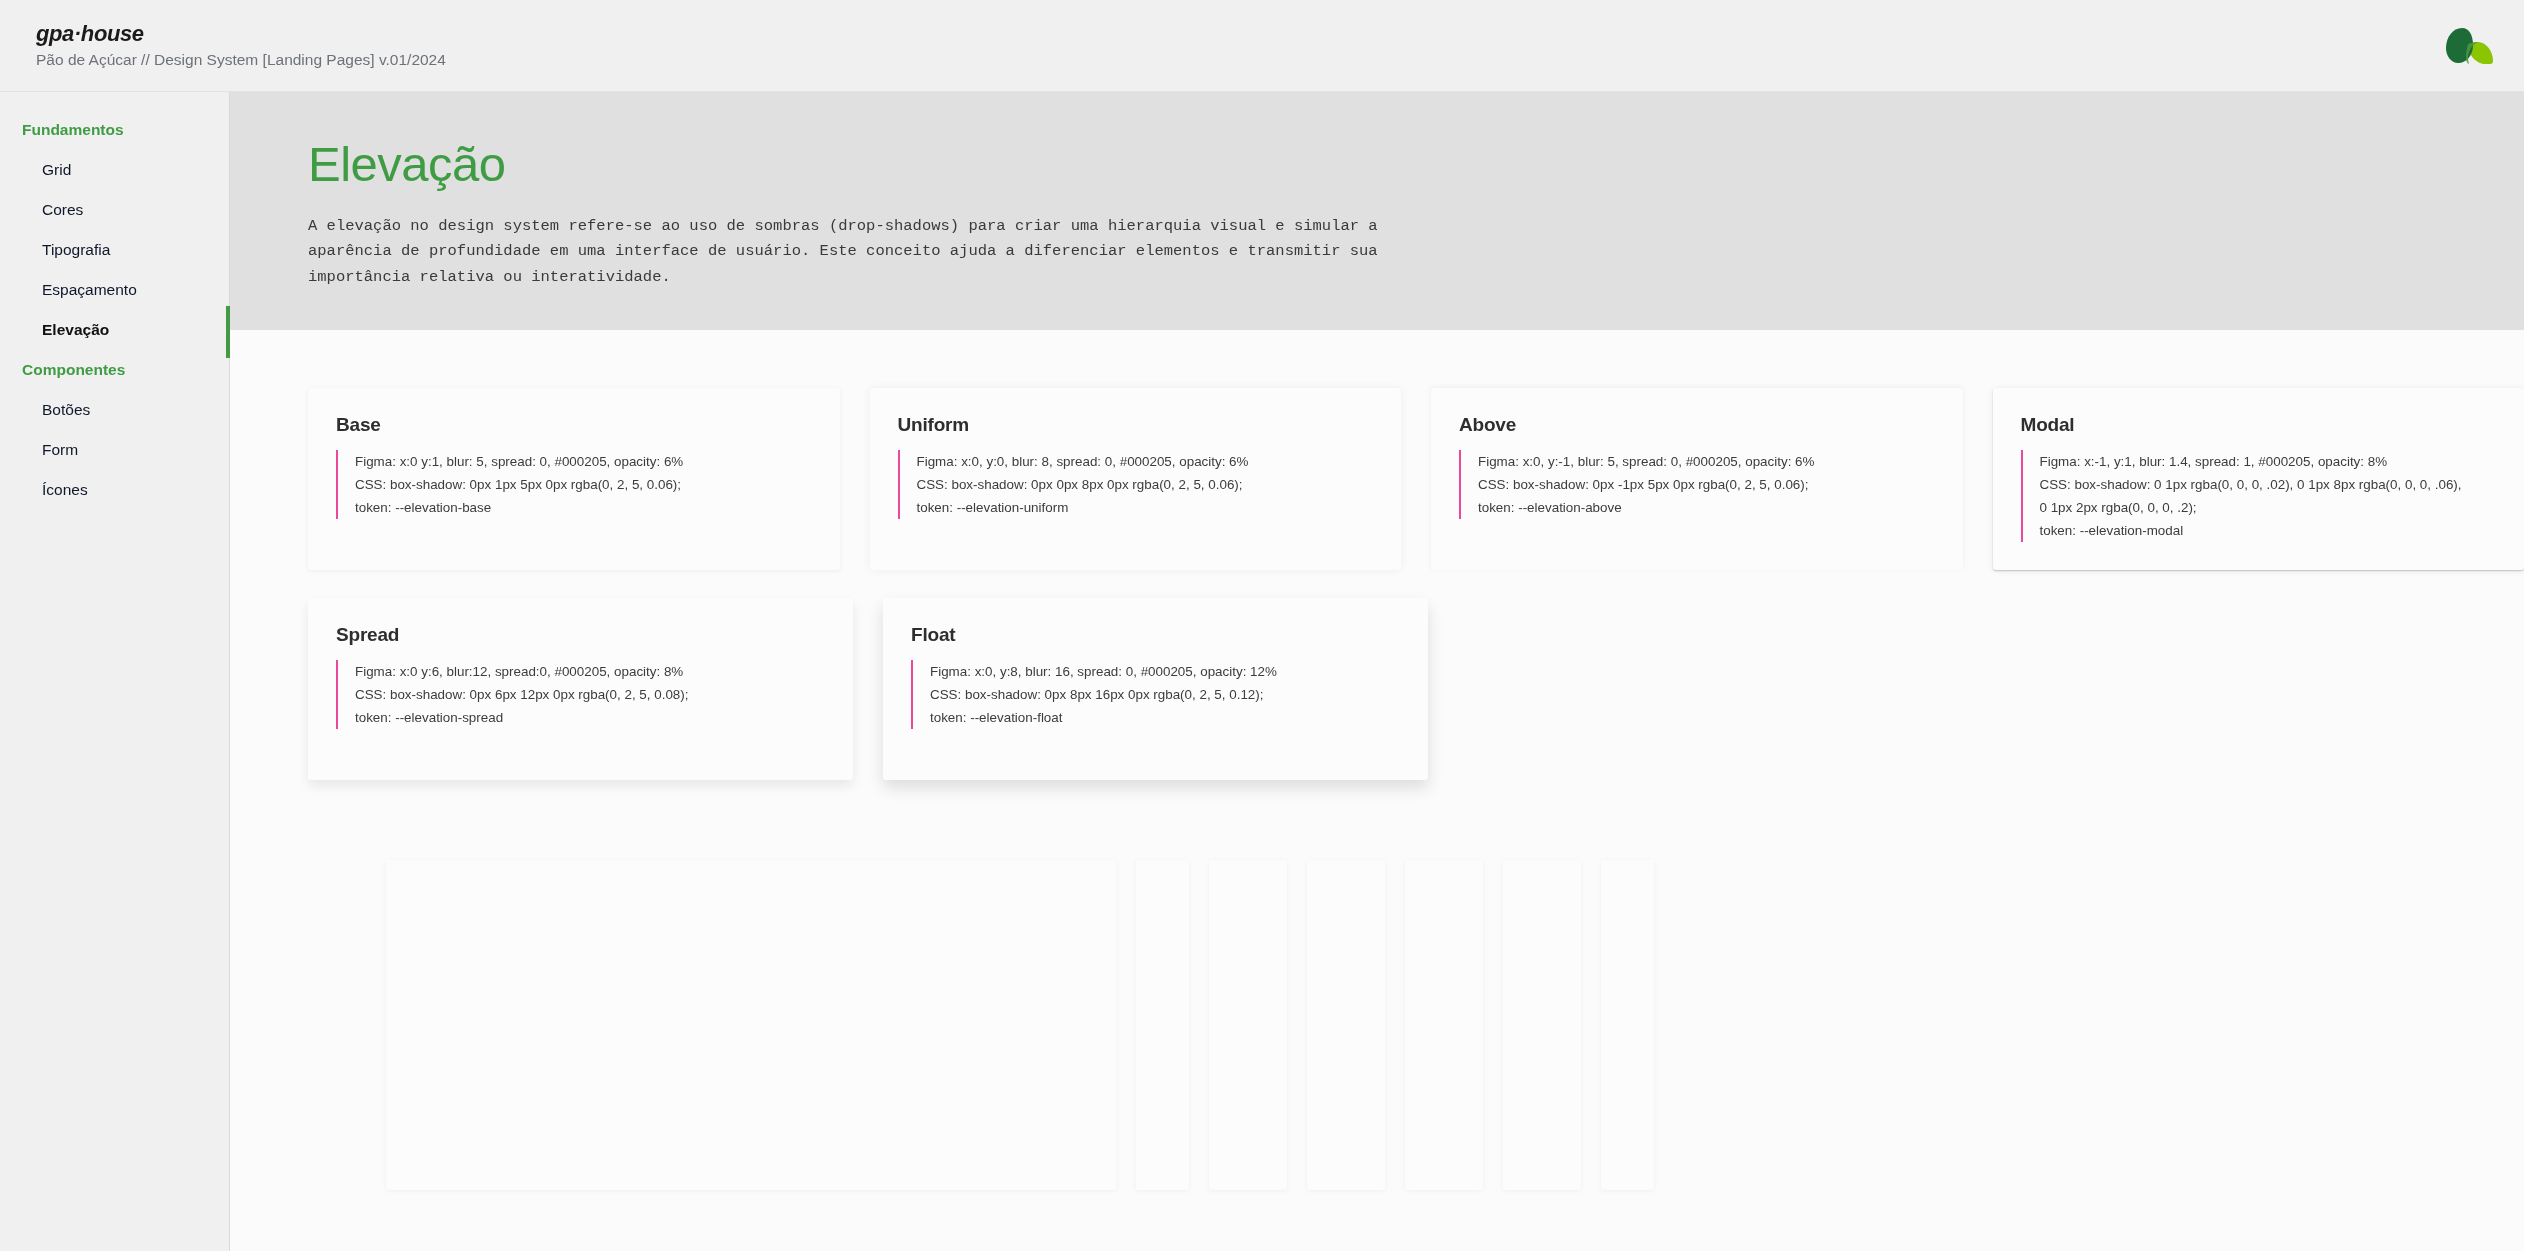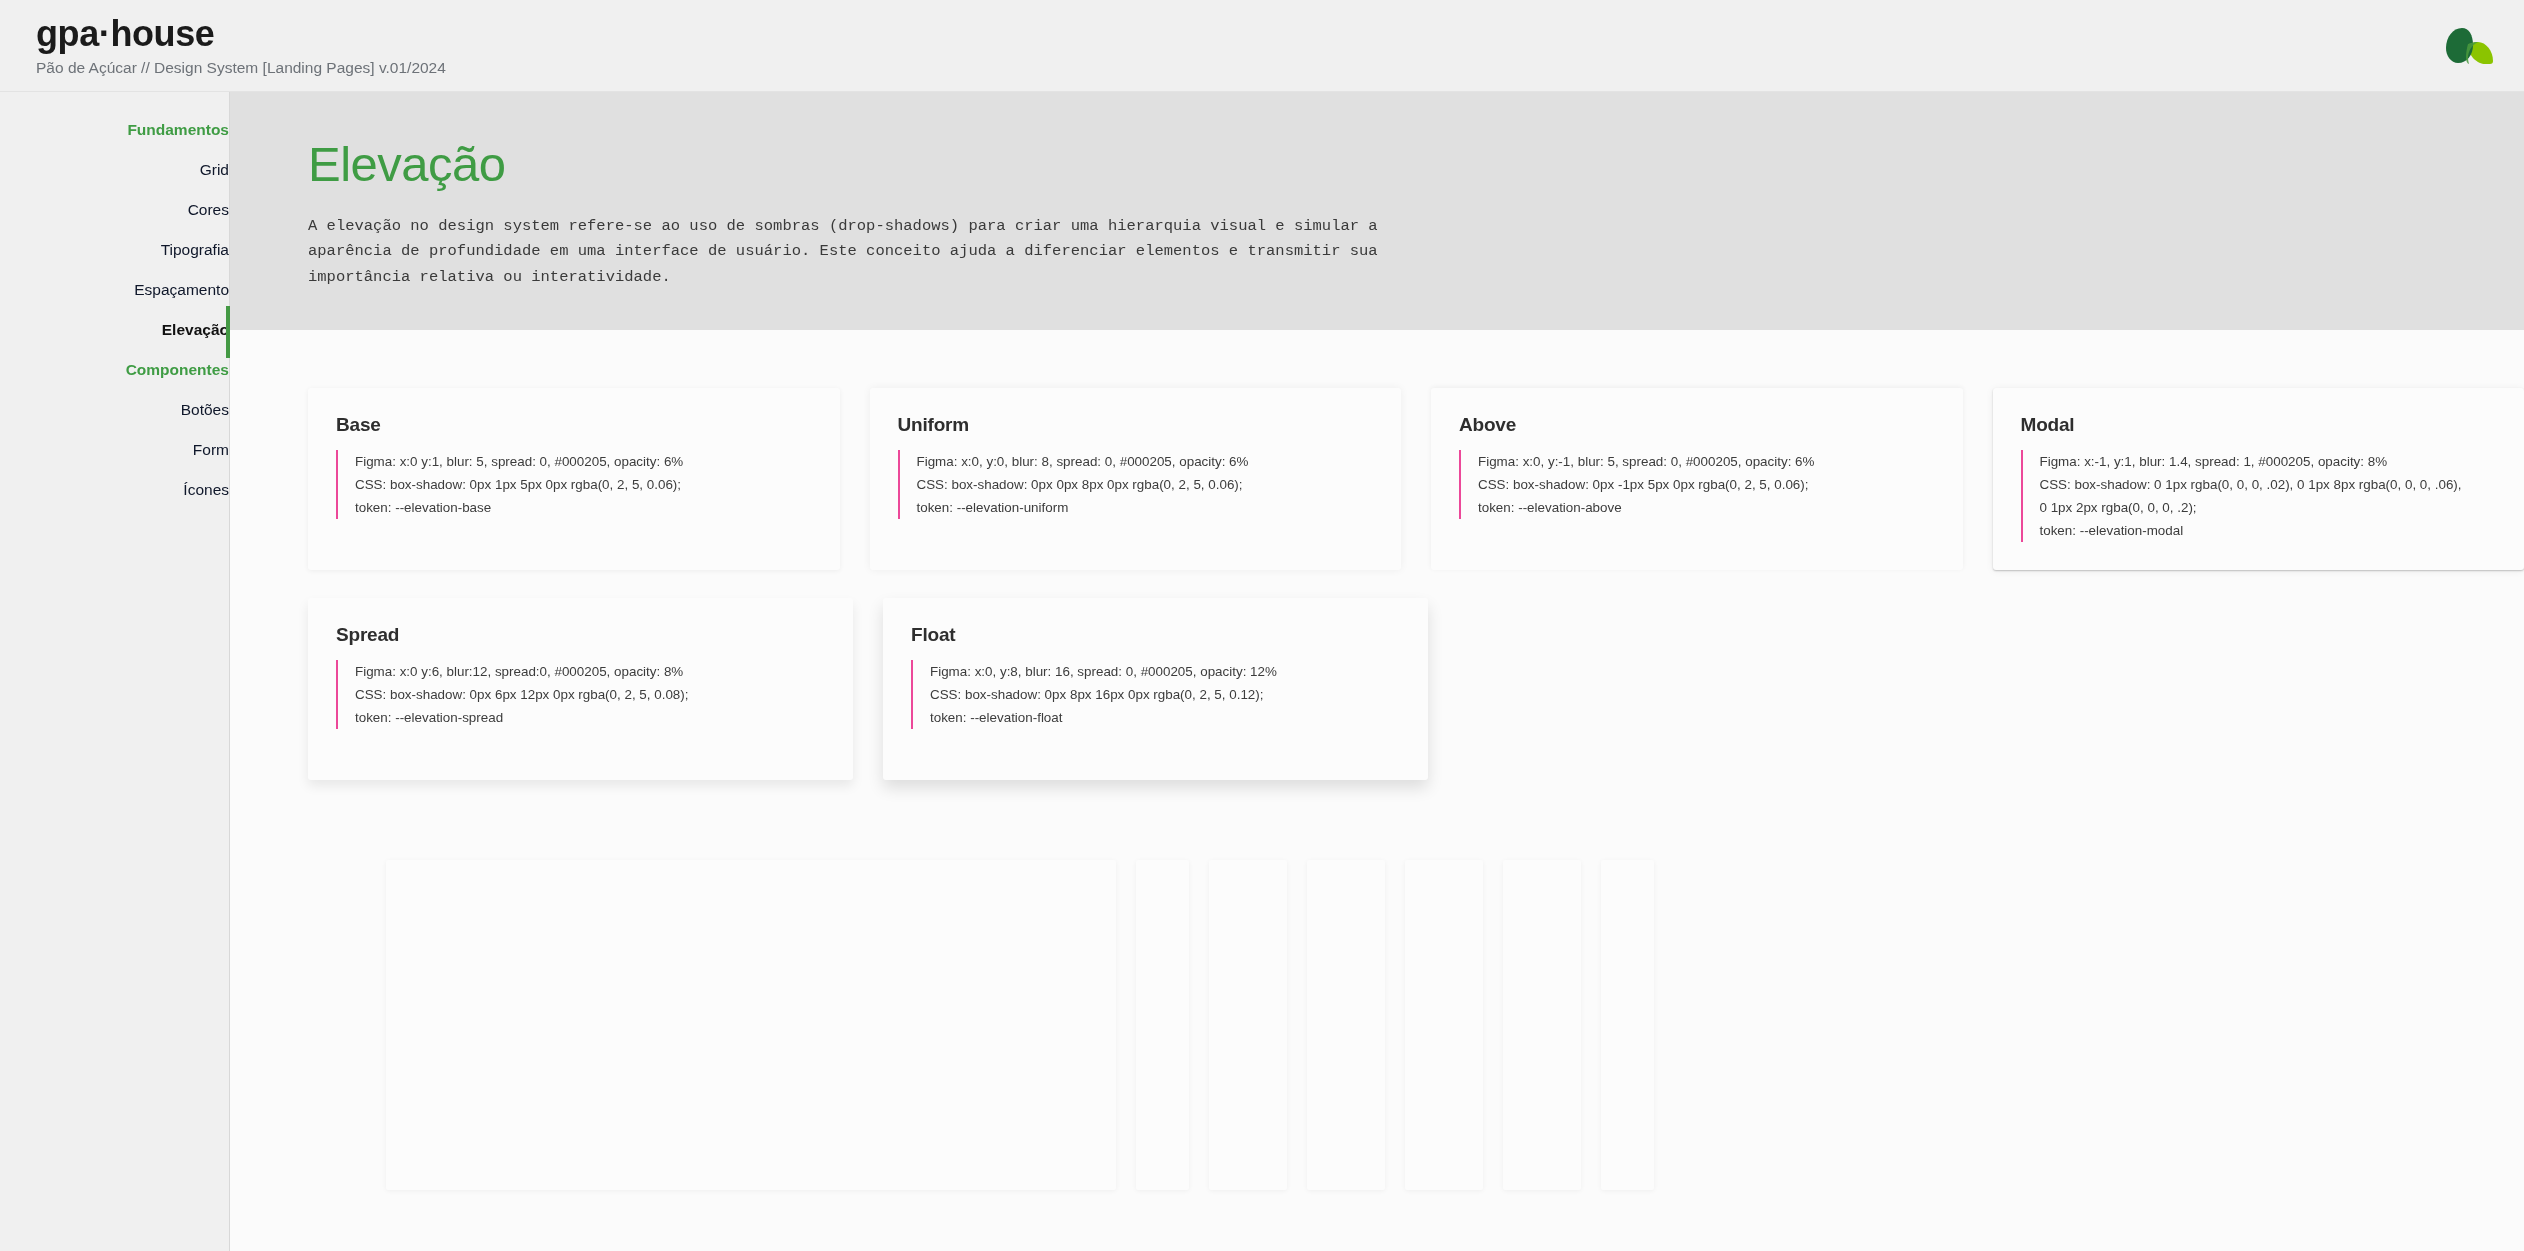--- a/index.html
+++ b/index.html
@@ -22,25 +22,26 @@
   .topbar {
     position: relative;
     height: 92px;
     background: #f0f0f0;
     border-bottom: 1px solid #e3e3e3;
     display: flex;
     align-items: center;
   }
   .brand-block { margin-left: 36px; }
   .brand-name {
-    font-size: 36px;
+    font-size: 22px;
     font-weight: 700;
     color: #1b1b1b;
     letter-spacing: -0.4px;
     line-height: 1.1;
+    font-style: italic;
   }
   .brand-sub {
     font-size: 15.5px;
     color: #6d7278;
     margin-top: 5px;
     line-height: 1.2;
   }
   .brand-logo {
     position: absolute;
     right: 30px;
@@ -56,21 +57,20 @@
   }
 
   
   .sidebar {
     width: 230px;
     min-width: 230px;
     background: #f0f0f0;
     border-right: 1px solid #d8d8d8;
     padding-top: 18px;
     position: relative;
-    text-align: right;
   }
   .nav-group-title {
     color: #3f9c44;
     font-size: 15.5px;
     font-weight: 700;
     padding: 11px 0 11px 22px;
   }
   .nav-item {
     font-size: 15.5px;
     color: #0f172a;

